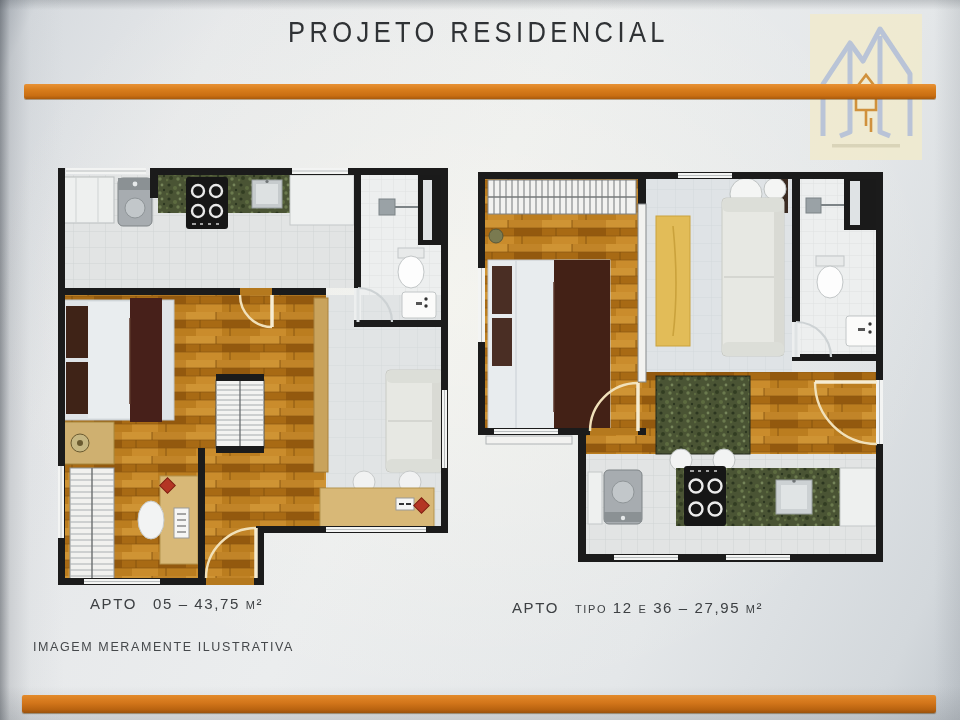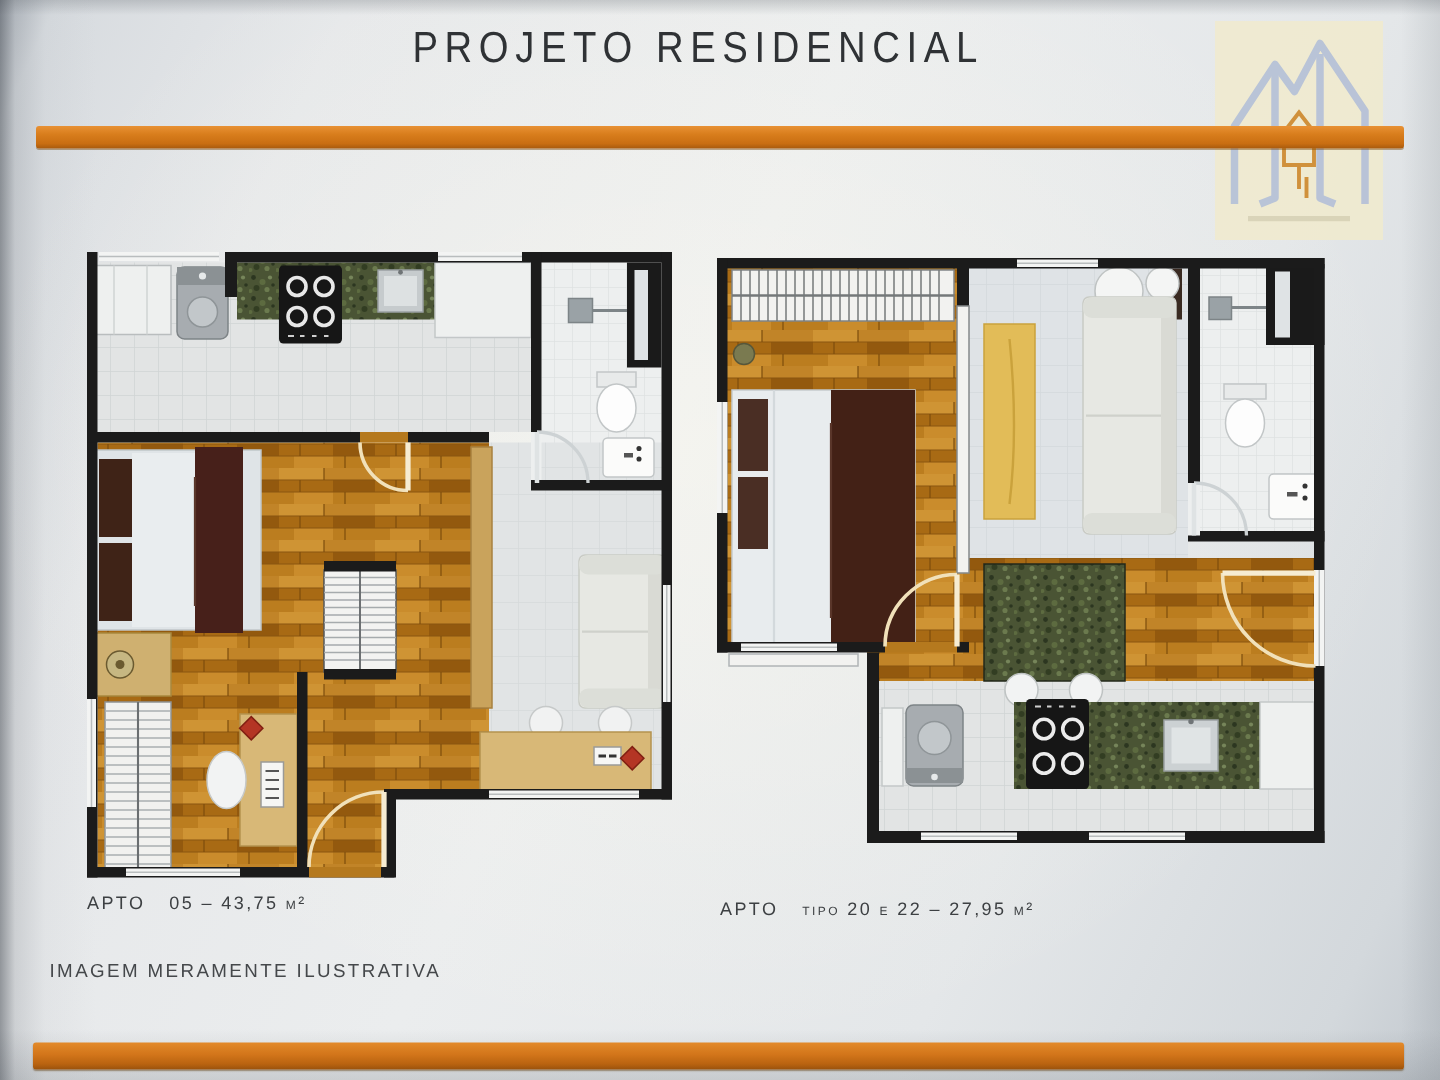--- a/index.html
+++ b/index.html
@@ -8,38 +8,38 @@
     background:
       radial-gradient(ellipse at 48% 42%, rgba(255,252,240,.45), rgba(255,252,240,0) 68%),
       linear-gradient(115deg,#b9bfc6 0%,#d7dbdf 3%,#e6e8ea 18%,#ebedee 45%,#e4e7e9 72%,#d3d8dc 93%,#c3c9cf 100%);
   }
   .page::before{content:"";position:absolute;inset:0;pointer-events:none;
     background:
       linear-gradient(90deg, rgba(60,66,74,.5), rgba(110,116,124,.22) 10px, rgba(170,176,182,.10) 30px, transparent 64px),
       linear-gradient(180deg, rgba(100,106,112,.28), transparent 10px),
       linear-gradient(0deg, rgba(130,136,142,.30), transparent 34px),
       linear-gradient(270deg, rgba(140,146,152,.22), transparent 26px);}
-  .header{position:absolute;left:235px;top:16px;width:460px;text-align:center;}
+  .header{position:absolute;left:235px;top:16px;width:460px;text-align:right;}
   .title{display:inline-block;transform:scaleX(.88);font-size:29px;font-weight:500;
     letter-spacing:5px;color:#2f3235;white-space:nowrap;}
   .subtitle{display:inline-block;transform:scaleX(.97);margin-top:3px;font-size:13.5px;
     letter-spacing:2px;color:#393c3f;font-variant:small-caps;white-space:nowrap;}
   .bar{position:absolute;border-radius:2px;}
   .bar.top{left:24px;top:84px;width:912px;height:15px;
     background:linear-gradient(180deg,#e89134 0%,#d87d1c 38%,#c96e12 78%,#a85a0d 100%);
     box-shadow:0 1px 0 rgba(120,70,10,.45);}
   .bar.bottom{left:22px;top:695px;width:914px;height:18px;
     background:linear-gradient(180deg,#e38a2a 0%,#d2751a 45%,#b96310 80%,#9a520c 100%);
     box-shadow:0 1px 1px rgba(90,55,8,.5);}
   .logo{position:absolute;left:810px;top:14px;width:112px;height:146px;opacity:.92;}
   .plan{position:absolute;}
   .plan.left{left:58px;top:168px;}
   .plan.right{left:478px;top:172px;}
-  .plan-label{position:absolute;display:flex;gap:16px;font-size:12px;letter-spacing:1.6px;
-    color:#3d4043;font-variant:small-caps;white-space:nowrap;}
+  .plan-label{position:absolute;display:flex;gap:16px;font-size:15px;letter-spacing:1.6px;
+    color:#3d4043;font-variant:small-caps;white-space:nowrap;margin-left:32px;}
   .plan-label.l1{left:58px;top:595px;}
   .plan-label.l2{left:480px;top:599px;}
   .disclaimer{position:absolute;left:33px;top:640px;font-size:12.5px;letter-spacing:1.6px;
     color:#45484b;white-space:nowrap;}
 </style>
 </head>
 <body>
 
 <div class="page">
 
@@ -427,20 +427,20 @@
       <path d="M399 210 L337 210" stroke="#f6ecd2" stroke-width="3.5"></path>
     </g>
   </svg>
 
   <div class="plan-label l1">
     <span>APTO</span>
     <span>05 – 43,75 m²</span>
   </div>
   <div class="plan-label l2">
     <span>APTO</span>
-    <span>tipo 20 e 22 – 27,95 m²</span>
+    <span>tipo 12 e 36 – 27,95 m²</span>
   </div>
 
   <div class="disclaimer">IMAGEM MERAMENTE ILUSTRATIVA</div>
 
   <div class="bar top"></div>
   <div class="bar bottom"></div>
 </div>
 
 </body></html>

